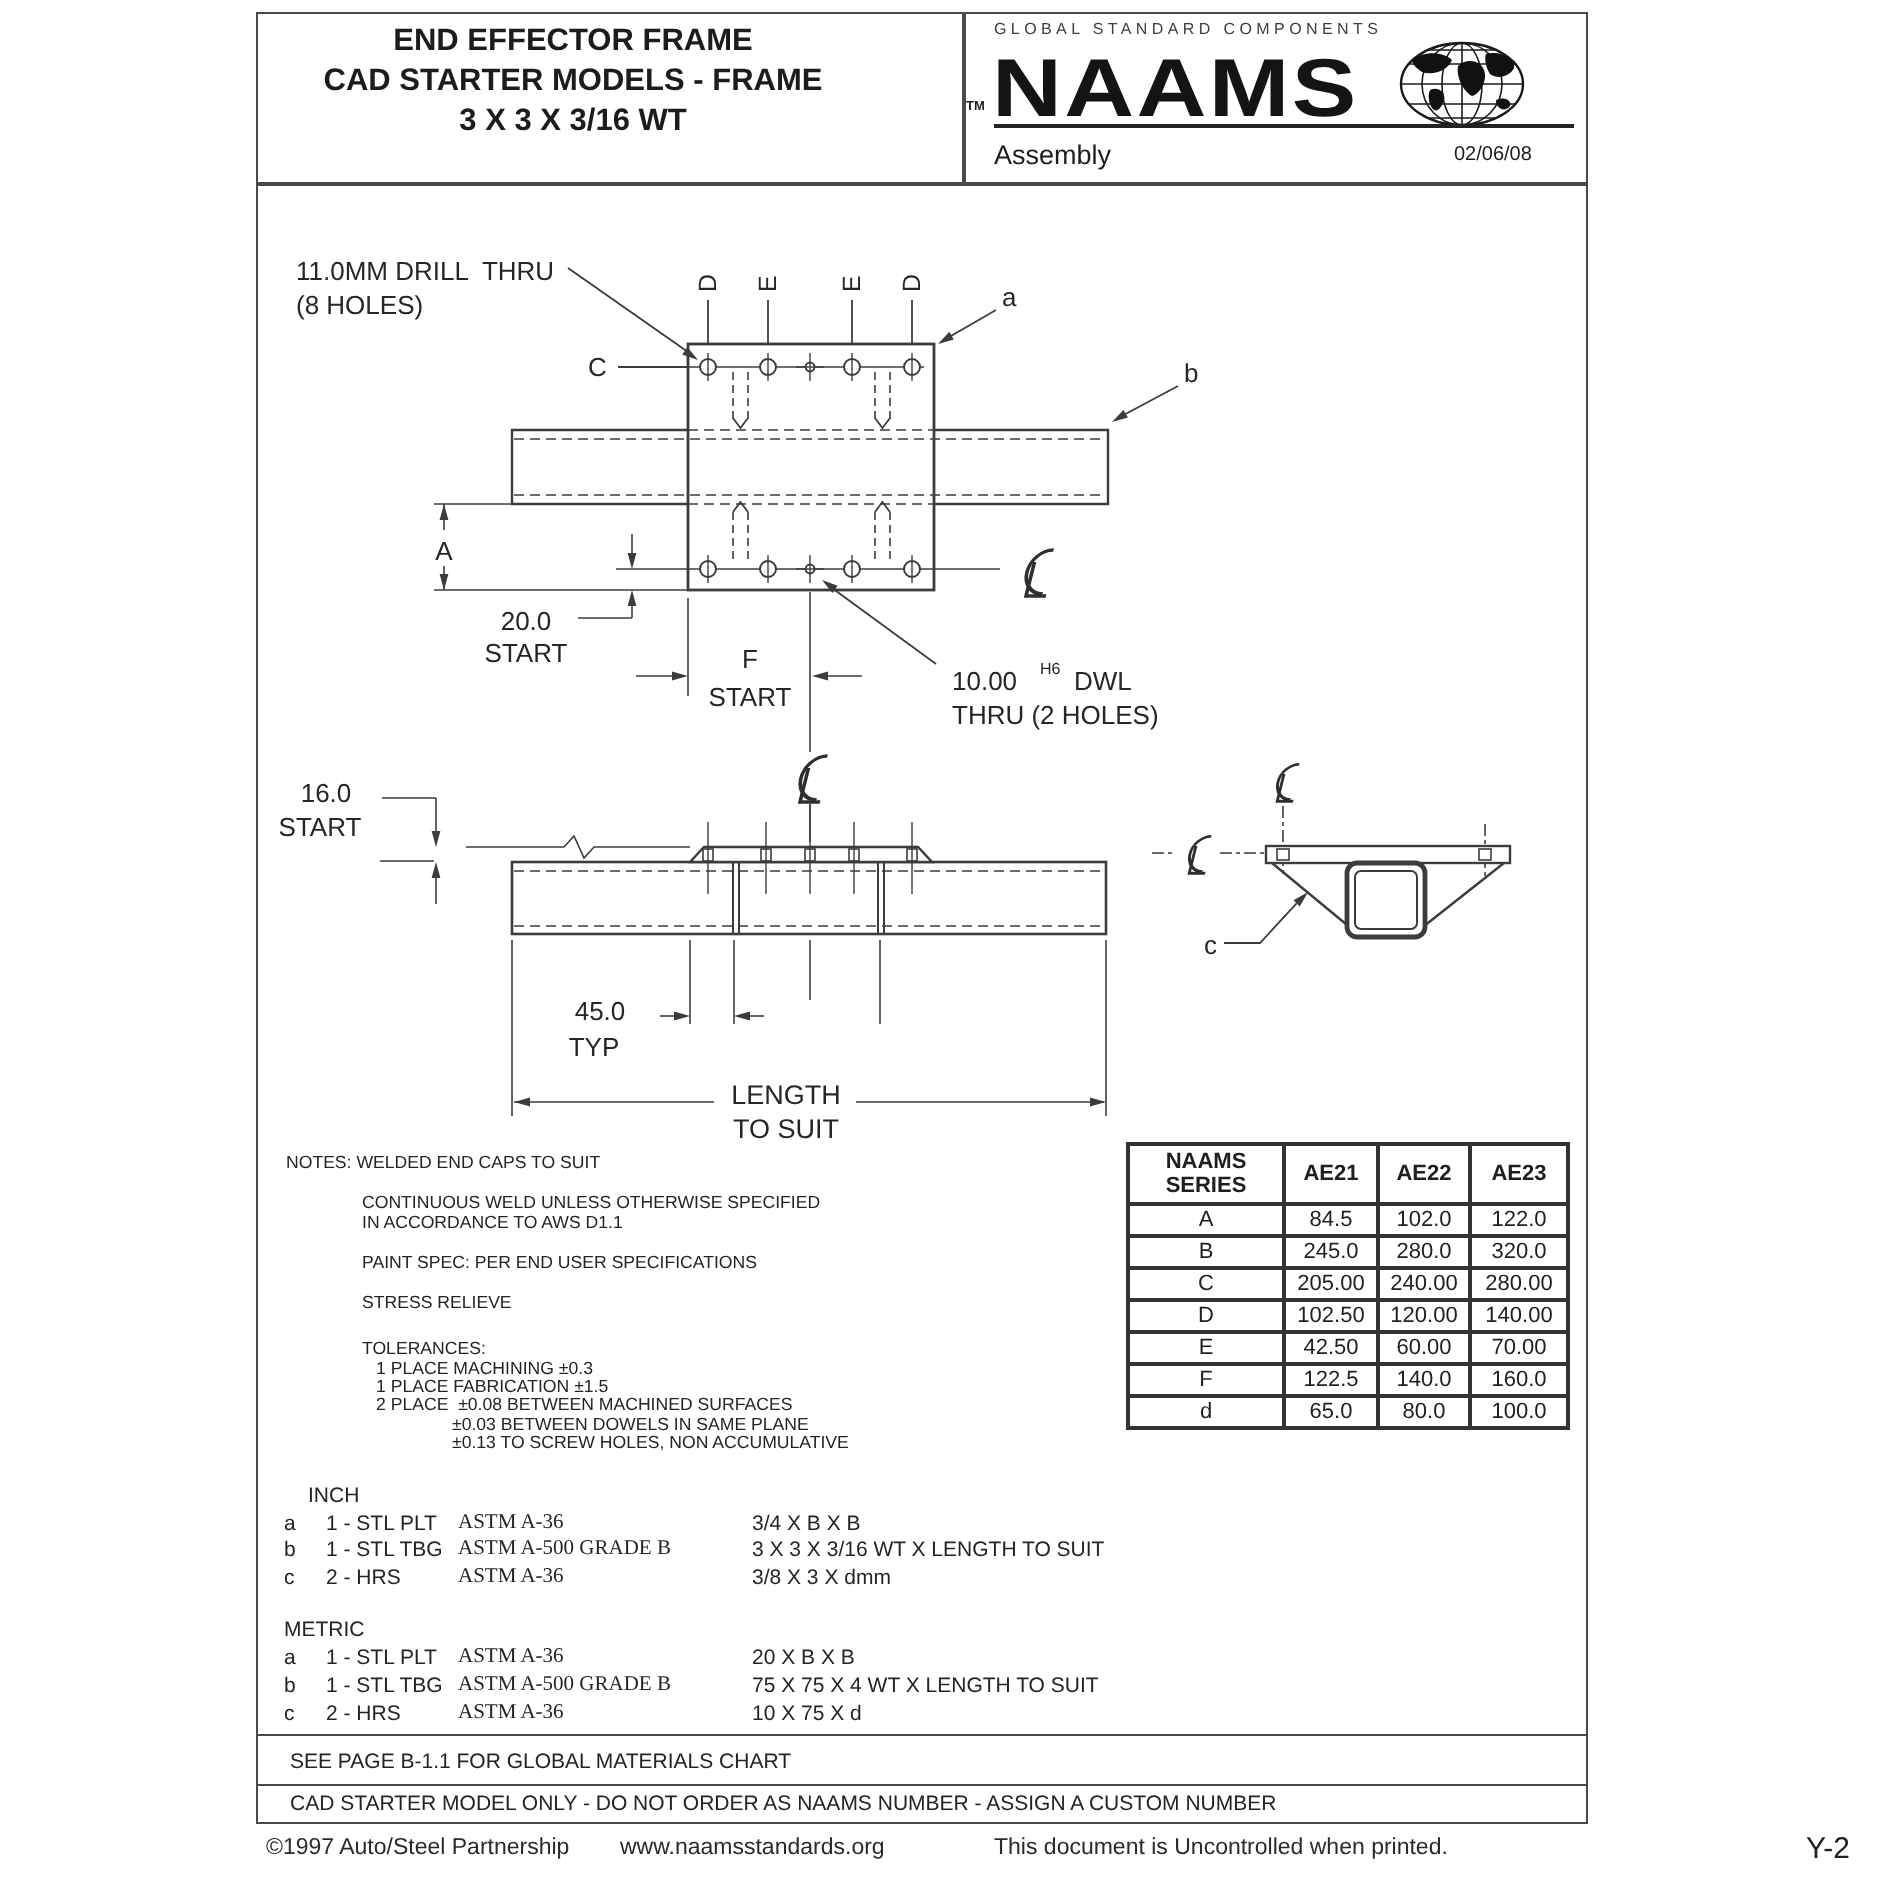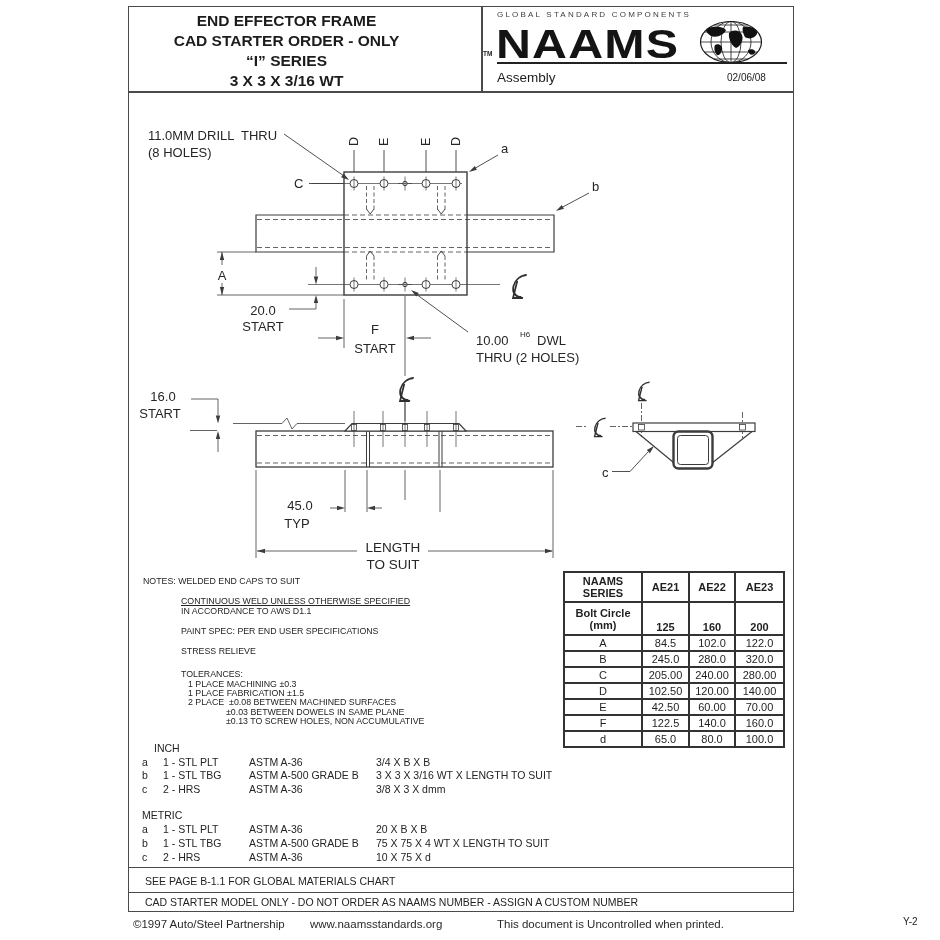--- a/index.html
+++ b/index.html
@@ -16,25 +16,25 @@
   .naams{position:absolute;left:496px;top:24px;font-size:41px;font-weight:bold;line-height:1;
          letter-spacing:1px;color:#141414;transform:scaleX(1.18);transform-origin:left top;}
   .tm{position:absolute;left:483px;top:50px;font-size:6.5px;font-weight:bold;color:#222;}
   .assembly{position:absolute;left:497px;top:70px;font-size:13.5px;color:#1d1d1d;}
   .hdate{position:absolute;left:727px;top:72px;font-size:10px;color:#1d1d1d;}
   .note{position:absolute;font-size:8.8px;color:#242424;white-space:pre;}
   .mat{position:absolute;font-size:10.5px;color:#242424;white-space:pre;height:13px;}
   .mat span{position:absolute;top:0;white-space:pre;}
   .mat .m-id{left:0;}
   .mat .m-qty{left:21px;}
-  .mat .m-spec{left:107px;}
+  .mat .m-spec{left:87px;font-family:Liberation Serif, serif;}
   .mat .m-size{left:234px;}
   .bnote{position:absolute;font-size:10.5px;color:#242424;white-space:pre;}
   .foot{position:absolute;font-size:11.5px;color:#2a2a2a;white-space:pre;}
-  .pageno{position:absolute;font-size:10px;color:#222;}
+  .pageno{position:absolute;font-size:15px;color:#222;}
   
   .tbl{position:absolute;left:563px;top:571px;border-left:2px solid #333;border-top:2px solid #333;
        background:#fff;font-size:11px;color:#1f1f1f;}
   .tr{display:grid;grid-template-columns:78px 47px 46px 49px;}
   .tr .c{border-right:2px solid #333;border-bottom:2px solid #333;display:flex;
          align-items:center;justify-content:center;box-sizing:border-box;}
   .h1{height:30px}.h2{height:33px}.dr{height:16px}
   .b{font-weight:bold;}
   .two{flex-direction:column;line-height:12px;}
   .bot{align-items:flex-end !important;padding-bottom:1px;}
@@ -42,22 +42,21 @@
 </style>
 </head>
 <body>
 
 <div class="frame"></div>
 <div class="vline" style="left:481px;top:6px;height:86px;"></div>
 <div class="hline" style="left:128px;top:91px;width:666px;"></div>
 
 <div class="title-block">
   <div>END EFFECTOR FRAME</div>
-  <div>CAD STARTER ORDER - ONLY</div>
-  <div>“I” SERIES</div>
+  <div>CAD STARTER MODELS - FRAME</div>
   <div>3 X 3 X 3/16 WT</div>
 </div>
 
 <div class="tagline">GLOBAL STANDARD COMPONENTS</div>
 <div class="tm">TM</div>
 <div class="naams">NAAMS</div>
 <svg class="abs" style="left:699px;top:20px;" width="64" height="44" viewBox="0 0 64 44">
   <g stroke="#1a1a1a" fill="none" stroke-width="1.2">
     <ellipse cx="32" cy="22" rx="30.5" ry="20.5"></ellipse>
     <ellipse cx="32" cy="22" rx="20" ry="20.5" stroke-width="0.8"></ellipse>
@@ -317,50 +316,41 @@
     <rect x="677.5" y="435.5" width="31" height="29" rx="3" stroke-width="1"></rect>
   </g>
   <text x="602" y="477" font-size="13">c</text>
   <g stroke="#3c3c3c" stroke-width="0.9" fill="none">
     <path d="M612,471.5 L630,471.5 L648.3,451.7"></path>
   </g>
   <path d="M654,446 L649.9,453.2 L646.8,450.1 Z" fill="#3c3c3c"></path>
 </svg>
 
 <div class="note" style="left:143px;top:576px;">NOTES: WELDED END CAPS TO SUIT</div>
-<div class="note" style="left:181px;top:596px;text-decoration:underline;">CONTINUOUS WELD UNLESS OTHERWISE SPECIFIED</div>
+<div class="note" style="left:181px;top:596px;">CONTINUOUS WELD UNLESS OTHERWISE SPECIFIED</div>
 <div class="note" style="left:181px;top:606px;">IN ACCORDANCE TO AWS D1.1</div>
 <div class="note" style="left:181px;top:626px;">PAINT SPEC: PER END USER SPECIFICATIONS</div>
 <div class="note" style="left:181px;top:646px;">STRESS RELIEVE</div>
 <div class="note" style="left:181px;top:669px;">TOLERANCES:</div>
 <div class="note" style="left:188px;top:679px;">1 PLACE MACHINING ±0.3</div>
 <div class="note" style="left:188px;top:688px;">1 PLACE FABRICATION ±1.5</div>
 <div class="note" style="left:188px;top:697px;">2 PLACE  ±0.08 BETWEEN MACHINED SURFACES</div>
 <div class="note" style="left:226px;top:707px;">±0.03 BETWEEN DOWELS IN SAME PLANE</div>
 <div class="note" style="left:226px;top:716px;">±0.13 TO SCREW HOLES, NON ACCUMULATIVE</div>
 
 <div class="tbl">
   <div class="tr h1">
     <div class="c b two">
       <span>NAAMS</span>
       <span>SERIES</span>
     </div>
     <div class="c b">AE21</div>
     <div class="c b">AE22</div>
     <div class="c b">AE23</div>
   </div>
-  <div class="tr h2">
-    <div class="c b two">
-      <span>Bolt Circle</span>
-      <span>(mm)</span>
-    </div>
-    <div class="c b bot">125</div>
-    <div class="c b bot">160</div>
-    <div class="c b bot">200</div>
-  </div>
   <div class="tr dr">
     <div class="c">A</div>
     <div class="c">84.5</div>
     <div class="c">102.0</div>
     <div class="c">122.0</div>
   </div>
   <div class="tr dr">
     <div class="c">B</div>
     <div class="c">245.0</div>
     <div class="c">280.0</div>

